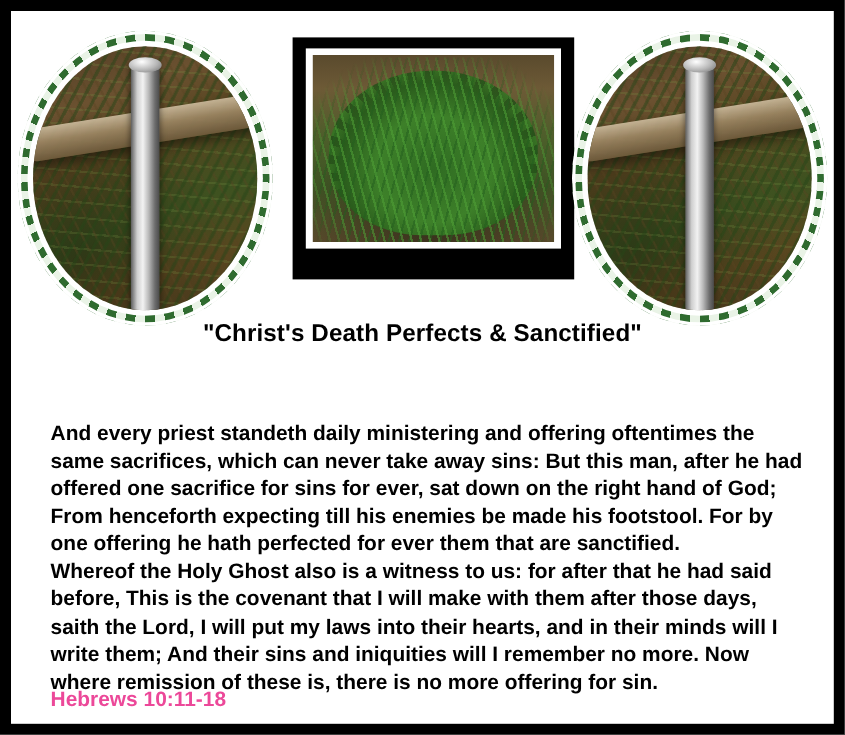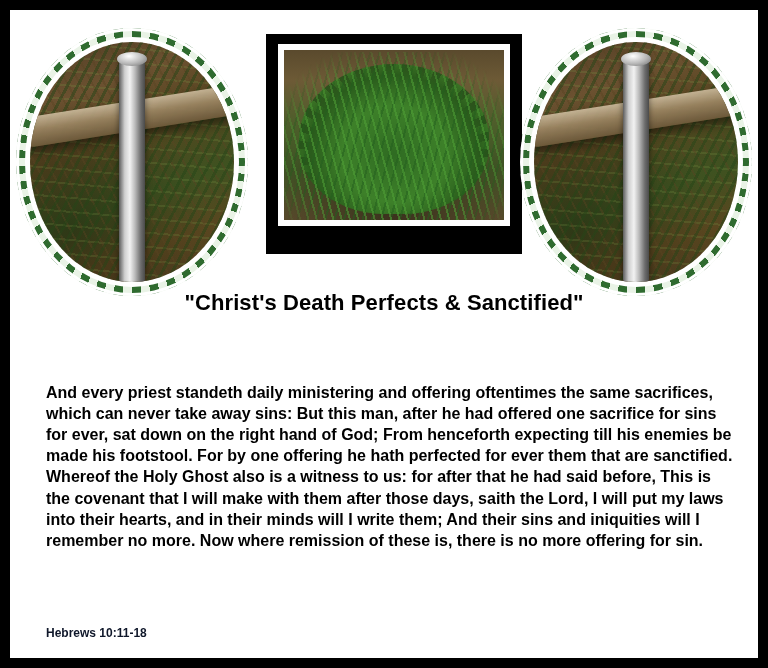--- a/index.html
+++ b/index.html
@@ -177,32 +177,32 @@
     letter-spacing: 0.1px;
   }
 
   
   .body-text {
     position: absolute;
     left: 36px;
     right: 24px;
     top: 372px;
     color: #000000;
-    font-size: 16px;
+    font-size: 19px;
     font-weight: bold;
     line-height: 1.32;
   }
   .para { margin: 0 0 0 0; }
   .reference {
     position: absolute;
     left: 36px;
     top: 616px;
-    font-size: 12px;
+    font-size: 19px;
     font-weight: bold;
-    color: #0f172a;
+    color: #ec4899;
   }
 </style>
 </head>
 <body>
 
 <div class="page">
 
   <div class="image-band">
 
     <div class="oval-frame left">

